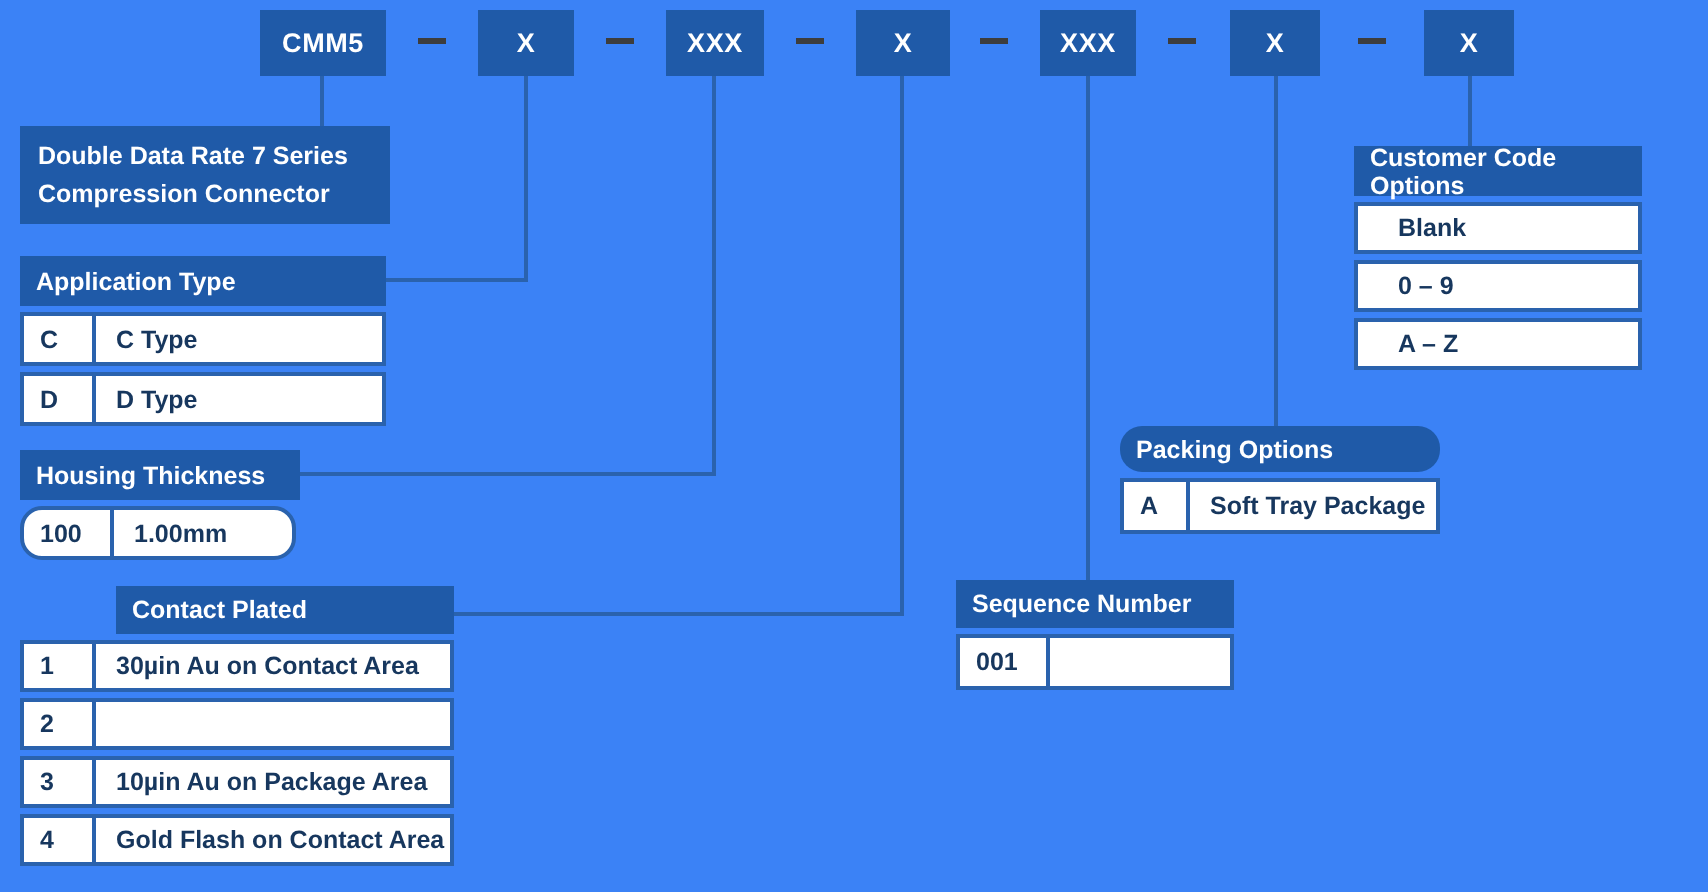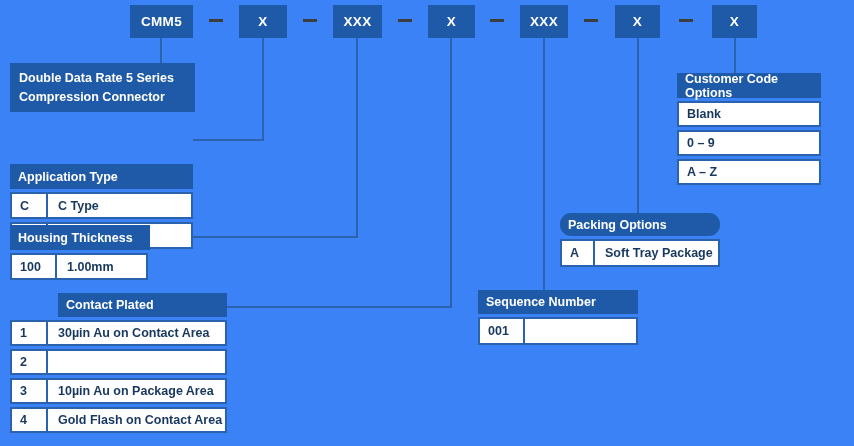--- a/index.html
+++ b/index.html
@@ -52,21 +52,21 @@
     display:flex;align-items:center;
     padding-left:8px;box-sizing:border-box;
     border-right:2px solid #2a62ad;flex:0 0 auto;
   }
   .cell-desc{
     display:flex;align-items:center;
     padding-left:10px;flex:1 1 auto;box-sizing:border-box;
   }
   .cell-single{
     display:flex;align-items:center;
-    padding-left:8px;flex:1 1 auto;box-sizing:border-box;
+    padding-left:20px;flex:1 1 auto;box-sizing:border-box;
   }
 </style>
 </head>
 <body>
 
 <div id="canvas">
 
   <div class="pn-box" style="left:130px;width:63px;">CMM5</div>
   <div class="dash" style="left:209px;"></div>
   <div class="pn-box" style="left:239px;width:48px;">X</div>
@@ -86,39 +86,39 @@
   <div class="hline" style="left:193px;top:139px;width:71px;"></div>
   <div class="vline" style="left:356px;top:38px;height:200px;"></div>
   <div class="hline" style="left:150px;top:236px;width:208px;"></div>
   <div class="vline" style="left:450px;top:38px;height:270px;"></div>
   <div class="hline" style="left:227px;top:306px;width:225px;"></div>
   <div class="vline" style="left:543px;top:38px;height:252px;"></div>
   <div class="vline" style="left:637px;top:38px;height:175px;"></div>
   <div class="vline" style="left:734px;top:38px;height:35px;"></div>
 
   <div class="series-box">
-    <span>Double Data Rate 5 Series</span>
+    <span>Double Data Rate 7 Series</span>
     <span>Compression Connector</span>
   </div>
 
-  <div class="tbl" style="left:10px;top:128px;width:183px;margin-top:36px;">
+  <div class="tbl" style="left:10px;top:128px;width:183px;">
     <div class="tbl-header" style="height:25px;">Application Type</div>
     <div class="tbl-row" style="height:27px;">
       <div class="cell-code" style="width:36px;">C</div>
       <div class="cell-desc">C Type</div>
     </div>
     <div class="tbl-row" style="height:27px;">
       <div class="cell-code" style="width:36px;">D</div>
       <div class="cell-desc">D Type</div>
     </div>
   </div>
 
   <div class="tbl" style="left:10px;top:225px;width:140px;">
     <div class="tbl-header" style="height:25px;">Housing Thickness</div>
-    <div class="tbl-row" style="height:27px;width:138px;">
+    <div class="tbl-row" style="height:27px;width:138px;border-radius:11px;">
       <div class="cell-code" style="width:45px;">100</div>
       <div class="cell-desc">1.00mm</div>
     </div>
   </div>
 
   <div class="tbl" style="left:10px;top:293px;width:217px;">
     <div class="tbl-header" style="height:24px;margin-left:48px;">Contact Plated</div>
     <div class="tbl-row" style="height:26px;">
       <div class="cell-code" style="width:36px;">1</div>
       <div class="cell-desc">30µin Au on Contact Area</div>
@@ -129,21 +129,21 @@
     <div class="tbl-row" style="height:26px;">
       <div class="cell-code" style="width:36px;">3</div>
       <div class="cell-desc">10µin Au on Package Area</div>
     </div>
     <div class="tbl-row" style="height:26px;">
       <div class="cell-code" style="width:36px;">4</div>
       <div class="cell-desc">Gold Flash on Contact Area</div>
     </div>
   </div>
 
-  <div class="tbl" style="left:478px;top:290px;width:160px;">
+  <div class="tbl" style="left:478px;top:290px;width:139px;">
     <div class="tbl-header" style="height:24px;">Sequence Number</div>
     <div class="tbl-row" style="height:28px;">
       <div class="cell-code" style="width:45px;">001</div>
       <div class="cell-desc"></div>
     </div>
   </div>
 
   <div class="tbl" style="left:560px;top:213px;width:160px;">
     <div class="tbl-header" style="height:23px;border-radius:11px;">Packing Options</div>
     <div class="tbl-row" style="height:28px;">

